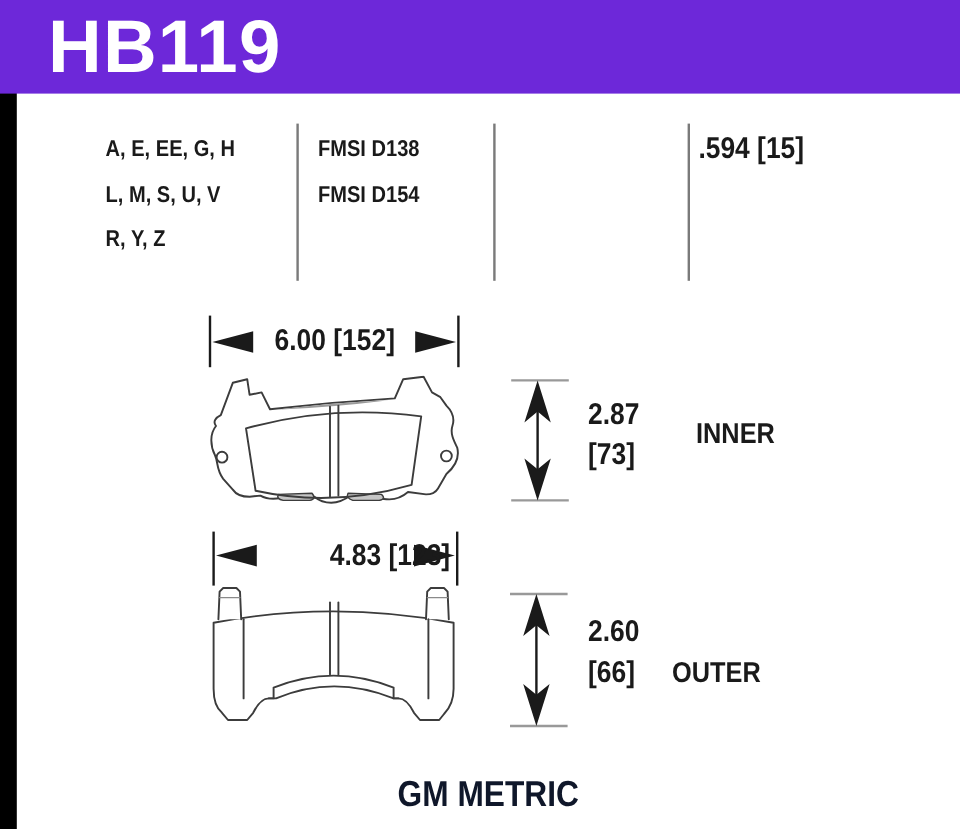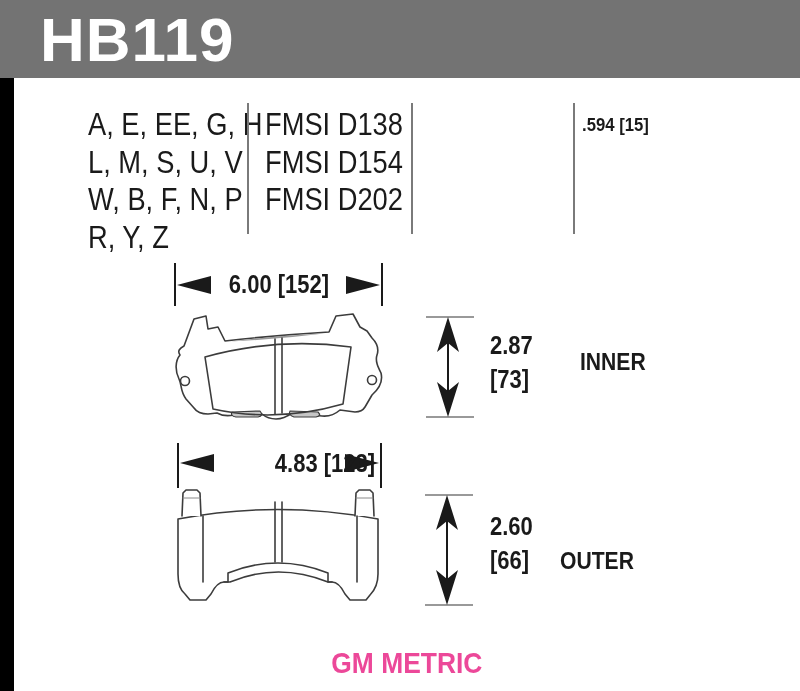--- a/index.html
+++ b/index.html
@@ -3,73 +3,71 @@
 <meta charset="utf-8">
 <style>
   html,body{margin:0;padding:0;}
   body{
     width:800px;height:691px;position:relative;background:#ffffff;
     font-family:"Liberation Sans","DejaVu Sans",sans-serif;
     overflow:hidden;
   }
   .abs{position:absolute;}
   
-  #header-bar{left:0;top:0;width:800px;height:78px;background:#737373;}
+  #header-bar{left:0;top:0;width:800px;height:78px;background:#6d28d9;}
   #left-strip{left:0;top:0;width:14px;height:691px;background:#000;}
   #part-number{
     left:40px;top:0;height:78px;line-height:80px;color:#fff;
     font-size:62px;font-weight:bold;letter-spacing:1px;white-space:nowrap;
   }
   
-  .spec-col{line-height:37.5px;font-size:31px;font-weight:normal;color:#1a1a1a;white-space:nowrap;}
+  .spec-col{line-height:37.5px;font-size:19px;font-weight:bold;color:#1a1a1a;white-space:nowrap;}
   #codes-col{left:88px;top:106px;}
   #fmsi-col{left:265px;top:106px;}
-  #thickness-val{left:582px;top:106px;line-height:37.5px;font-size:19px;font-weight:bold;color:#1a1a1a;white-space:nowrap;}
+  #thickness-val{left:582px;top:106px;line-height:37.5px;font-size:25px;font-weight:bold;color:#1a1a1a;white-space:nowrap;}
   .vdiv{top:103px;width:2px;height:131px;background:#7a7a7a;}
   #vdiv-1{left:247px;}
   #vdiv-2{left:411px;}
   #vdiv-3{left:573px;}
   
   .cond{display:inline-block;transform:scaleX(0.88);transform-origin:left top;}
   .cond-c{display:inline-block;transform:scaleX(0.88);transform-origin:center top;}
   
   .dim-text{font-size:25px;font-weight:bold;color:#1a1a1a;white-space:nowrap;line-height:1;}
   #dim-width-inner{left:175px;top:272px;width:207px;text-align:center;text-decoration:underline;}
   #dim-width-outer{left:175px;top:451px;width:207px;text-align:right;}
   #dim-h-inner-in{left:490px;top:333px;}
   #dim-h-inner-mm{left:490px;top:367px;}
   #dim-h-outer-in{left:490px;top:514px;}
   #dim-h-outer-mm{left:490px;top:548px;}
   .pad-label{font-size:24px;font-weight:bold;color:#1a1a1a;white-space:nowrap;line-height:1;}
   #inner-label{left:560px;top:350px;margin-left:20px;}
   #outer-label{left:560px;top:537px;margin-top:12px;}
   
   #platform-name{left:14px;top:648px;width:786px;text-align:center;
-    font-size:30px;font-weight:bold;color:#ec4899;line-height:1;}
+    font-size:30px;font-weight:bold;color:#0f172a;line-height:1;}
   svg{display:block;}
 </style>
 </head>
 <body>
 
 <div class="abs" id="left-strip"></div>
 <div class="abs" id="header-bar">
   <div class="abs" id="part-number">HB119</div>
 </div>
 
 <div class="abs spec-col" id="codes-col">
   <div><span class="cond">A, E, EE, G, H</span></div>
   <div><span class="cond">L, M, S, U, V</span></div>
-  <div><span class="cond">W, B, F, N, P</span></div>
   <div><span class="cond">R, Y, Z</span></div>
 </div>
 <div class="abs vdiv" id="vdiv-1"></div>
 <div class="abs spec-col" id="fmsi-col">
   <div><span class="cond">FMSI D138</span></div>
   <div><span class="cond">FMSI D154</span></div>
-  <div><span class="cond">FMSI D202</span></div>
 </div>
 <div class="abs vdiv" id="vdiv-2"></div>
 <div class="abs vdiv" id="vdiv-3"></div>
 <div class="abs" id="thickness-val">
   <span class="cond">.594 [15]</span>
 </div>
 
 <svg class="abs" style="left:0;top:0;" width="800" height="691" viewBox="0 0 800 691">
   <g stroke="#1a1a1a" stroke-width="2">
     <line x1="175" y1="263" x2="175" y2="306"></line>

